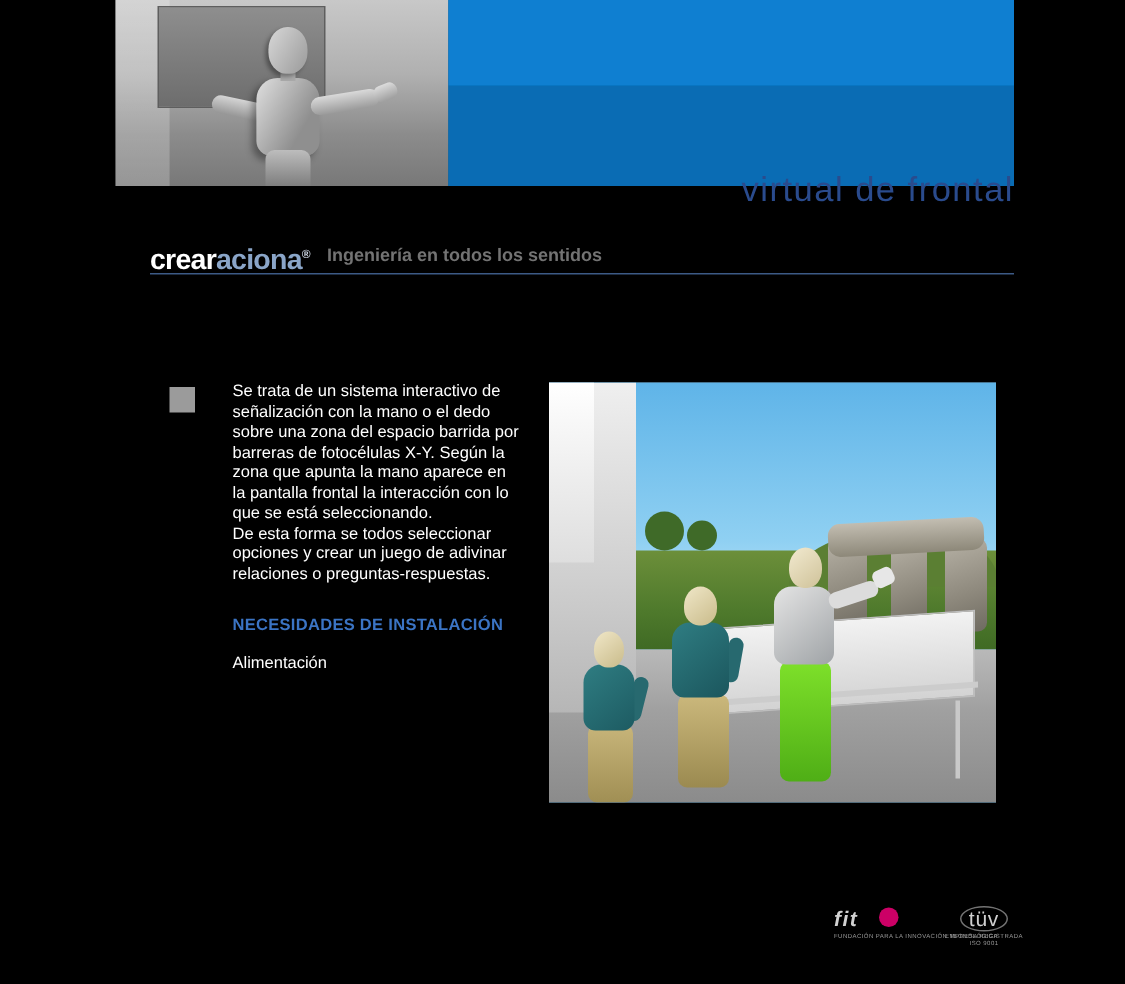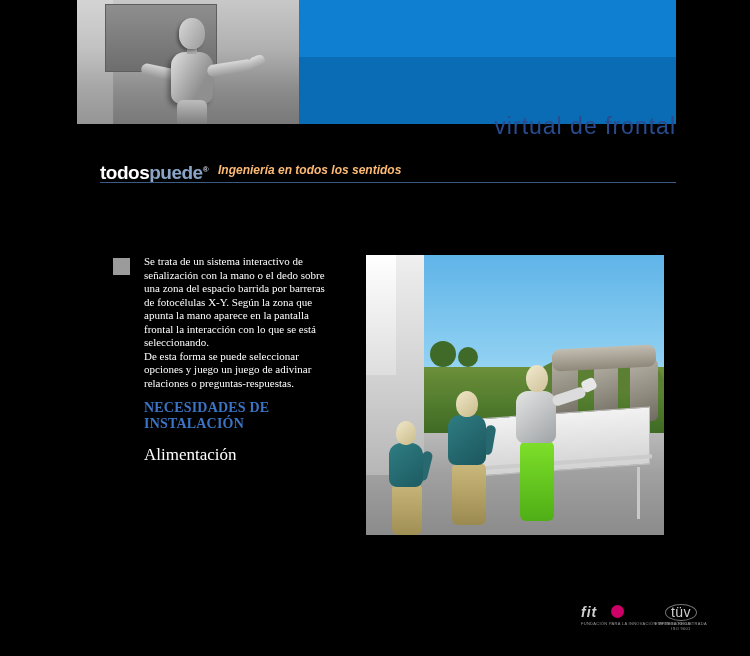--- a/index.html
+++ b/index.html
@@ -186,22 +186,21 @@
     font-size: 8px;
     vertical-align: super;
     color: #cfd8e6;
   }
   .logo-tagline {
     position: absolute;
     left: 118px;
     top: 3px;
     font-size: 12px;
     font-weight: bold;
-    color: #fdba74;
-    font-style: italic;
+    color: #737373;
   }
   .logo-rule {
     position: absolute;
     left: 0;
     top: 22px;
     width: 576px;
     height: 1px;
     background: #3c5a86;
   }
 
@@ -215,41 +214,40 @@
   .bullet {
     position: absolute;
     left: 0;
     top: 3px;
     width: 17px;
     height: 17px;
     background: #9b9b9b;
   }
   .text-col {
     position: absolute;
-    left: 31px;
+    left: 42px;
     top: 0;
     width: 191px;
-    font-family: Liberation Serif, serif;
   }
   .body-text {
     font-size: 11px;
     line-height: 13.5px;
     color: #ffffff;
   }
   .body-text p { margin: 0; }
   .section-head {
-    margin-top: 10px;
-    font-size: 14px;
+    margin-top: 21px;
+    font-size: 11px;
     font-weight: bold;
     color: #3b74c4;
     letter-spacing: 0.2px;
   }
   .section-item {
     margin-top: 13px;
-    font-size: 17px;
+    font-size: 11px;
     color: #ffffff;
   }
 
   
   .render {
     position: absolute;
     left: 253px;
     top: 0;
     width: 298px;
     height: 280px;
@@ -375,21 +373,20 @@
     background: #e7e7e7; transform: rotate(-25deg);
   }
 
   
   .footer {
     position: absolute;
     left: 556px;
     top: 604px;
     width: 130px;
     height: 34px;
-    margin-left: 25px;
   }
   .fit-logo {
     position: absolute;
     left: 0; top: 0;
     width: 56px; height: 28px;
   }
   .fit-text {
     position: absolute;
     left: 0; top: 0;
     font-size: 14px;
@@ -463,34 +460,34 @@
       <div class="blue-light"></div>
       <div class="blue-dark"></div>
     </div>
 
     <div class="banner-sub">virtual de frontal</div>
     <div class="banner-bottom-strip"></div>
   </div>
 
   <div class="logobar">
     <div class="logo">
-      <span class="logo-a">todos</span><span class="logo-b">puede</span><span class="logo-reg">®</span>
+      <span class="logo-a">crear</span><span class="logo-b">aciona</span><span class="logo-reg">®</span>
     </div>
     <div class="logo-tagline">Ingeniería en todos los sentidos</div>
     <div class="logo-rule"></div>
   </div>
 
   <div class="content">
 
     <div class="bullet"></div>
 
     <div class="text-col">
       <div class="body-text">
         <p>Se trata de un sistema interactivo de señalización con la mano o el dedo sobre una zona del espacio barrida por barreras de fotocélulas X-Y. Según la zona que apunta la mano aparece en la pantalla frontal la interacción con lo que se está seleccionando.</p>
-        <p>De esta forma se puede seleccionar opciones y juego un juego de adivinar relaciones o preguntas-respuestas.</p>
+        <p>De esta forma se todos seleccionar opciones y crear un juego de adivinar relaciones o preguntas-respuestas.</p>
       </div>
       <div class="section-head">NECESIDADES DE INSTALACIÓN</div>
       <div class="section-item">Alimentación</div>
     </div>
 
     <div class="render">
       <div class="r-sky"></div>
       <div class="r-grass"></div>
       <div class="r-hill"></div>
       <div class="r-tree" style="left:64px;"></div>

